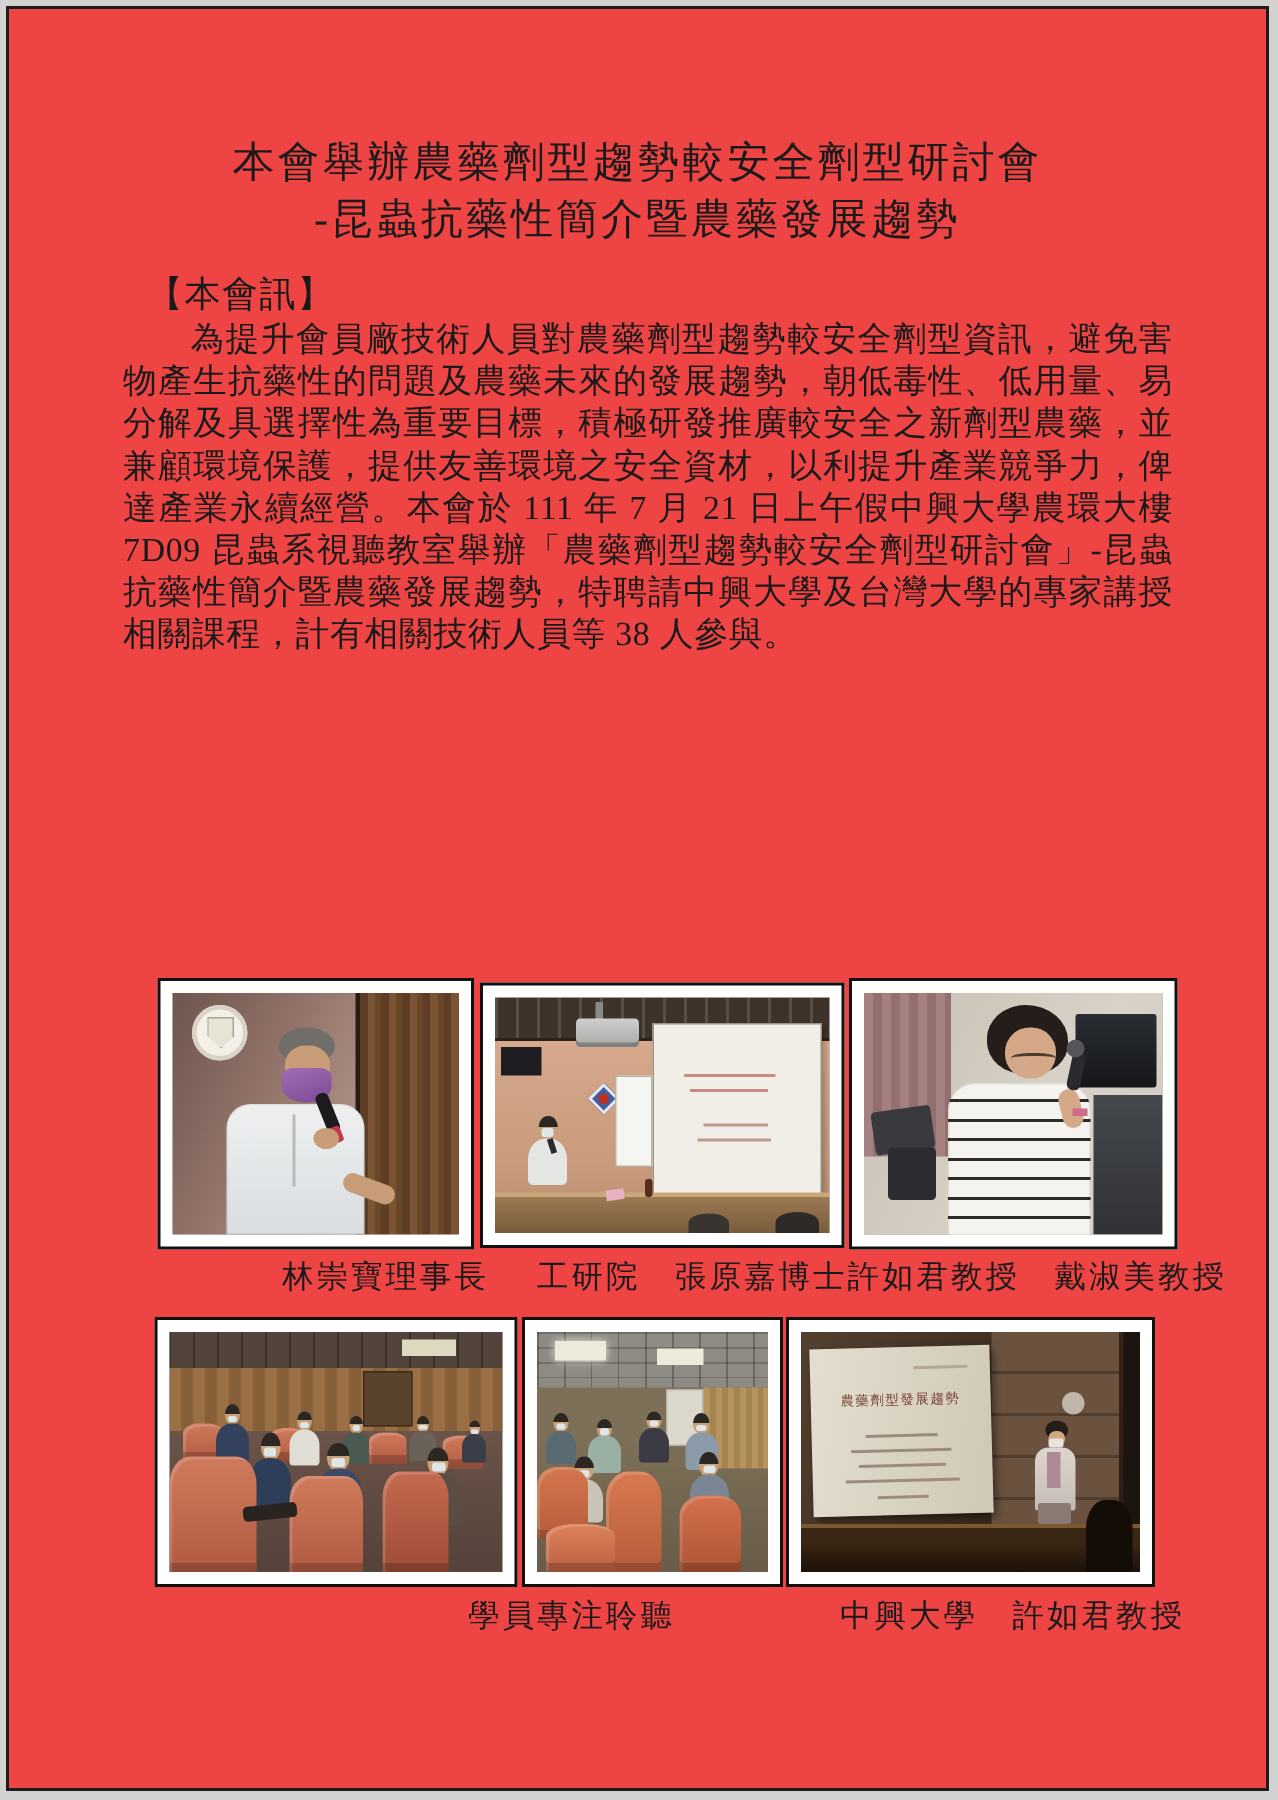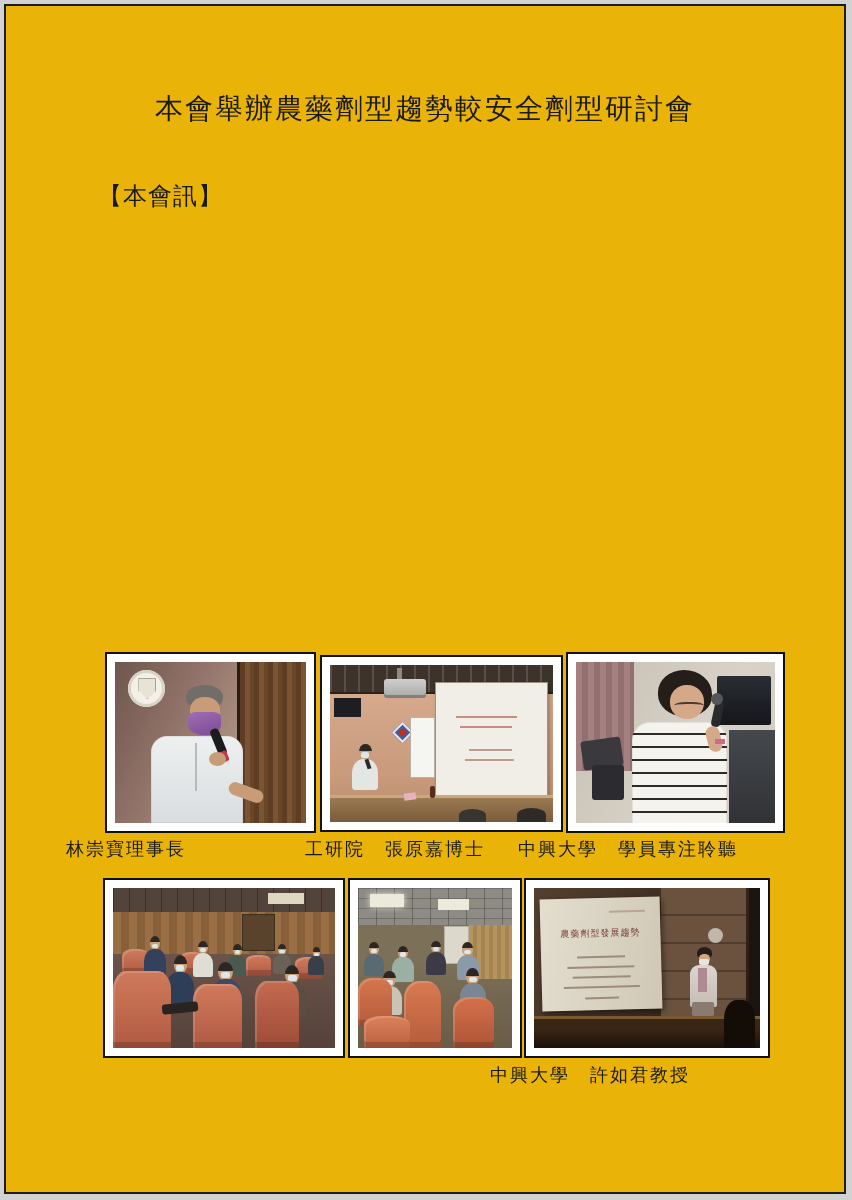--- a/index.html
+++ b/index.html
@@ -4,21 +4,21 @@
 <style>
   html,body{margin:0;padding:0;}
   body{
     width:852px;height:1200px;overflow:hidden;
     background:#d2d2d2;
     font-family:"Liberation Serif","DejaVu Serif",serif;
     color:#1a1a1a;
   }
   .page{
     position:absolute;inset:4px 6px 6px 4px;
-    background:#eab308;
+    background:#ef4444;
     border:2px solid #1c1c1c;
   }
   .abs{position:absolute;}
   
   .doc-title{
     position:absolute;top:84px;left:0;right:0;
     text-align:center;font-size:28px;line-height:38px;
     letter-spacing:2px;font-weight:500;margin:0;
   }
   .section-label{
@@ -31,22 +31,22 @@
     text-align:justify;letter-spacing:0.5px;
   }
   .text-block p{margin:0;text-indent:2em;}
   
   .frame{
     position:absolute;margin:0;box-sizing:border-box;
     background:#fff;border:2px solid #111;padding:8px;
   }
   .photo{position:relative;width:100%;height:100%;overflow:hidden;background:#888;}
   .caption{
-    position:absolute;font-size:18px;letter-spacing:2px;
-    text-align:left;white-space:nowrap;
+    position:absolute;font-size:21px;letter-spacing:2px;
+    text-align:right;white-space:nowrap;
   }
   
   .person{position:absolute;}
   .person::before{
     content:"";position:absolute;left:26%;top:0;width:48%;height:36%;
     border-radius:50%;background:linear-gradient(#2d2723 0 46%,#c9a078 46%);
   }
   .person::after{
     content:"";position:absolute;left:35%;top:19%;width:30%;height:12%;
     background:#dde6e8;border-radius:2px;
@@ -60,25 +60,27 @@
   }
   .slide-line{position:absolute;height:2px;background:#9c8c7c;}
 </style>
 </head>
 <body>
 
 <div class="page">
 
   <h1 class="doc-title">
     <span>本會舉辦農藥劑型趨勢較安全劑型研討會</span><br>
+    <span>-昆蟲抗藥性簡介暨農藥發展趨勢</span>
   </h1>
 
   <div class="section-label">【本會訊】</div>
 
   <div class="text-block">
+    <p>為提升會員廠技術人員對農藥劑型趨勢較安全劑型資訊，避免害物產生抗藥性的問題及農藥未來的發展趨勢，朝低毒性、低用量、易分解及具選擇性為重要目標，積極研發推廣較安全之新劑型農藥，並兼顧環境保護，提供友善環境之安全資材，以利提升產業競爭力，俾達產業永續經營。本會於 111 年 7 月 21 日上午假中興大學農環大樓 7D09 昆蟲系視聽教室舉辦「農藥劑型趨勢較安全劑型研討會」-昆蟲抗藥性簡介暨農藥發展趨勢，特聘請中興大學及台灣大學的專家講授相關課程，計有相關技術人員等 38 人參與。</p>
   </div>
 
   <figure class="frame" style="left:99px;top:646px;width:211px;height:181px">
     <div class="photo">
       <div class="abs" style="inset:0;background:linear-gradient(115deg,#6e564e,#93746a 35%,#b59a8c 70%,#cab3a3)"></div>
       <div class="abs" style="left:64%;top:0;right:0;bottom:0;background:repeating-linear-gradient(90deg,#5e3d24 0 5px,#7b5434 5px 10px,#6a4628 10px 14px);border-left:3px solid #2a1c10"></div>
       <div class="abs" style="left:7%;top:5%;width:37px;height:37px;border-radius:50%;background:#f3f0e8;box-shadow:inset 0 0 0 3px #d8d3c5">
         <div class="abs" style="left:10px;top:8px;width:16px;height:19px;background:#e7e3d5;border:1px solid #a9a392;clip-path:polygon(0 0,100% 0,100% 60%,50% 100%,0 60%)"></div>
       </div>
       <div class="abs" style="left:37%;top:14%;width:37px;height:24px;background:#716d68;border-radius:50% 50% 45% 45%"></div>
@@ -136,21 +138,21 @@
       <div class="abs" style="left:28%;top:37%;width:48%;height:64%;background:repeating-linear-gradient(180deg,#f5f3ee 0 11px,#2e2a28 11px 13px);border-radius:18px 18px 0 0;box-shadow:inset 0 0 0 1px rgba(0,0,0,.08)"></div>
       <div class="abs" style="left:66%;top:40%;width:14px;height:26px;background:#d5a888;border-radius:7px;transform:rotate(-14deg)"></div>
       <div class="abs" style="left:69%;top:24%;width:9px;height:26px;background:#2a2a2e;border-radius:4px;transform:rotate(12deg)"></div>
       <div class="abs" style="left:68%;top:19%;width:12px;height:12px;background:#55565a;border-radius:50%"></div>
       <div class="abs" style="left:70%;top:48%;width:10px;height:5px;background:#d06a8a"></div>
     </div>
   </figure>
 
   <div class="caption" style="left:60px;top:831px;width:260px">林崇寶理事長</div>
   <div class="caption" style="left:299px;top:831px;width:260px">工研院　張原嘉博士</div>
-  <div class="caption" style="left:512px;top:831px;width:300px">中興大學　學員專注聆聽</div>
+  <div class="caption" style="left:512px;top:831px;width:300px">許如君教授　戴淑美教授</div>
 
   <figure class="frame" style="left:97px;top:872px;width:242px;height:180px">
     <div class="photo">
       <div class="abs" style="inset:0;background:linear-gradient(#6b544a 40%,#55423a)"></div>
       <div class="abs" style="left:0;top:0;right:0;height:15%;background:#52443a;background-image:repeating-linear-gradient(90deg,rgba(0,0,0,.3) 0 1px,transparent 1px 16px)"></div>
       <div class="abs" style="left:70%;top:3%;width:16%;height:7%;background:#ded8c0"></div>
       <div class="abs" style="left:0;top:15%;right:0;height:26%;background:repeating-linear-gradient(90deg,#9a6f45 0 8px,#875f38 8px 16px)"></div>
       <div class="abs" style="left:58%;top:16%;width:14%;height:22%;background:#5a432c;border:1px solid #3c2c1a"></div>
       <div class="chair" style="left:4%;top:38%;width:12%;height:16%"></div>
       <div class="chair" style="left:30%;top:40%;width:11%;height:14%"></div>
@@ -239,15 +241,16 @@
       <div class="abs" style="left:72.8%;top:41%;width:11px;height:10px;background:#d0a880;border-radius:45%"></div>
       <div class="abs" style="left:73%;top:44.5%;width:10px;height:6px;background:#e8e4de;border-radius:2px"></div>
       <div class="abs" style="left:69%;top:48%;width:27px;height:42px;background:linear-gradient(#dcd6d0,#c4bcb4);border-radius:9px 9px 2px 2px"></div>
       <div class="abs" style="left:72.5%;top:50%;width:9px;height:24px;background:#b08a92"></div>
       <div class="abs" style="left:70%;top:71%;width:22px;height:14px;background:#8a7a72;border-radius:2px"></div>
       <div class="abs" style="left:0;bottom:0;right:0;height:20%;background:linear-gradient(#7a5830 0 3px,#3a2614 3px 40%,#1c1008)"></div>
       <div class="abs" style="left:84%;bottom:0;width:14%;height:30%;background:#140c06;border-radius:40% 40% 0 0"></div>
     </div>
   </figure>
 
+  <div class="caption" style="left:184px;top:1057px;width:260px">學員專注聆聽</div>
   <div class="caption" style="left:484px;top:1057px;width:300px">中興大學　許如君教授</div>
 
 </div>
 
 </body></html>

